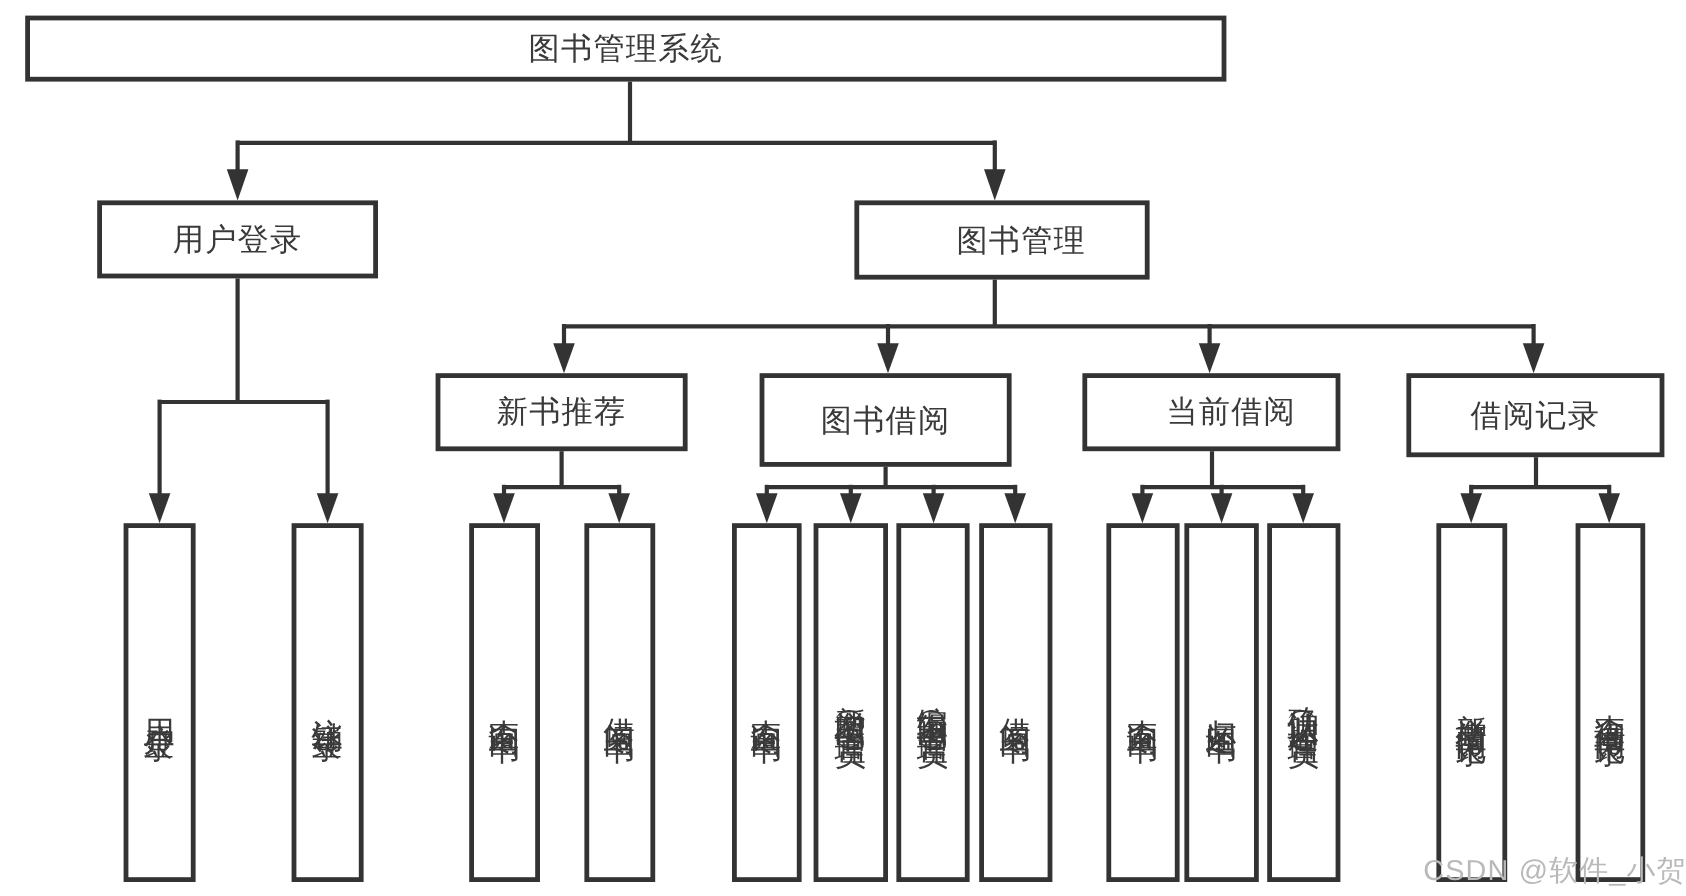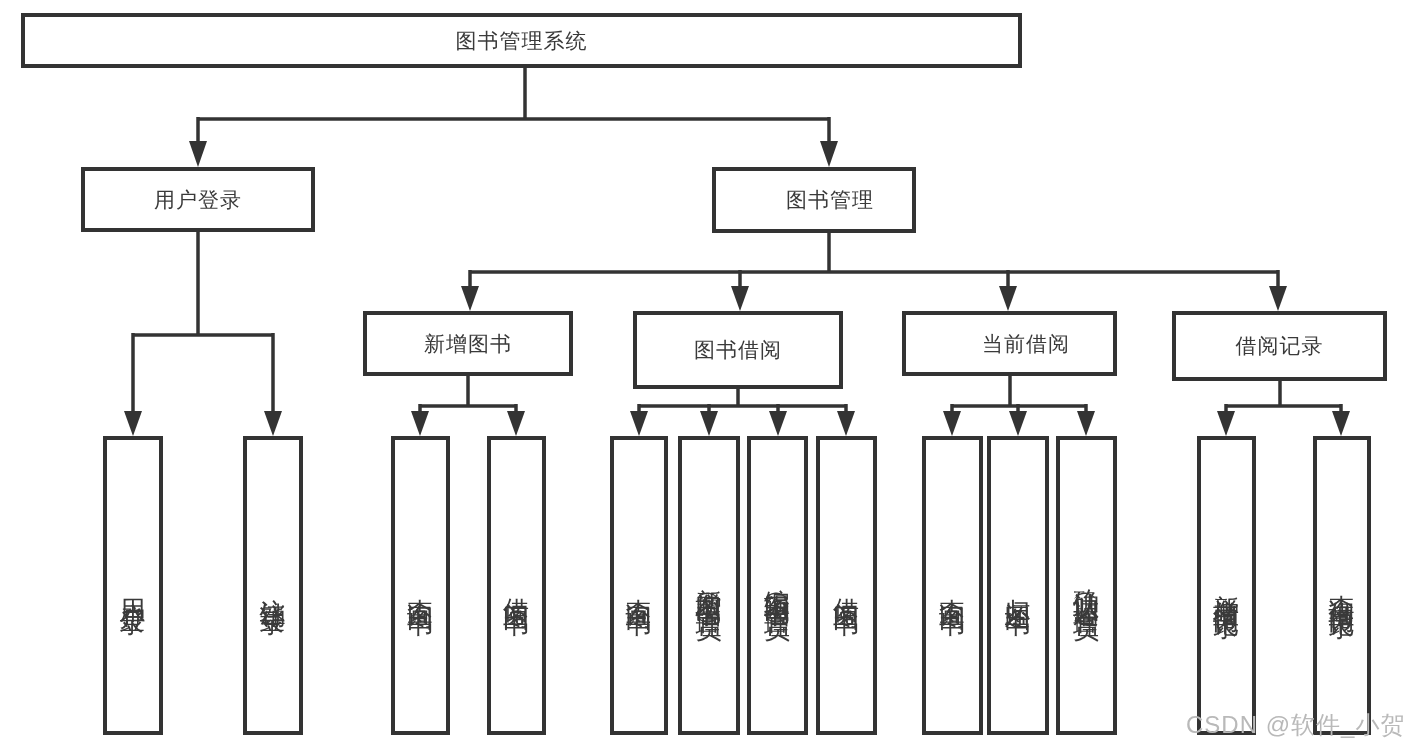--- a/index.html
+++ b/index.html
@@ -21,24 +21,24 @@
     position: absolute;
     box-sizing: border-box;
     background: #ffffff;
     border: 4px solid #333333;
     display: flex;
     align-items: center;
     justify-content: center;
     color: #3a3a3a;
     z-index: 2;
   }
-  .h-node { font-size: 21px; letter-spacing: 1px; }
+  .h-node { font-size: 26px; letter-spacing: 1px; }
   .root-node  { left: 21px;  top: 13px;  width: 1001px; height: 55px; }
   .l2-login   { left: 81px;  top: 167px; width: 234px;  height: 65px; }
-  .l2-mgmt    { left: 712px; top: 167px; width: 204px;  height: 66px; padding-left: 32px; }
+  .l2-mgmt    { left: 712px; top: 167px; width: 246px;  height: 66px; padding-left: 32px; }
   .l3-recommend { left: 363px;  top: 311px; width: 210px; height: 65px; }
   .l3-borrow    { left: 633px;  top: 311px; width: 210px; height: 78px; }
   .l3-current   { left: 902px;  top: 311px; width: 215px; height: 65px; padding-left: 33px; }
   .l3-records   { left: 1172px; top: 311px; width: 215px; height: 70px; }
   .leaf {
     top: 436px;
     height: 299px;
   }
   .leaf .v-text {
     writing-mode: vertical-rl;
@@ -147,21 +147,21 @@
   </div>
 
   <div class="node h-node l2-login">
     <span>用户登录</span>
   </div>
   <div class="node h-node l2-mgmt">
     <span>图书管理</span>
   </div>
 
   <div class="node h-node l3-recommend">
-    <span>新增图书</span>
+    <span>新书推荐</span>
   </div>
   <div class="node h-node l3-borrow">
     <span>图书借阅</span>
   </div>
   <div class="node h-node l3-current">
     <span>当前借阅</span>
   </div>
   <div class="node h-node l3-records">
     <span>借阅记录</span>
   </div>

